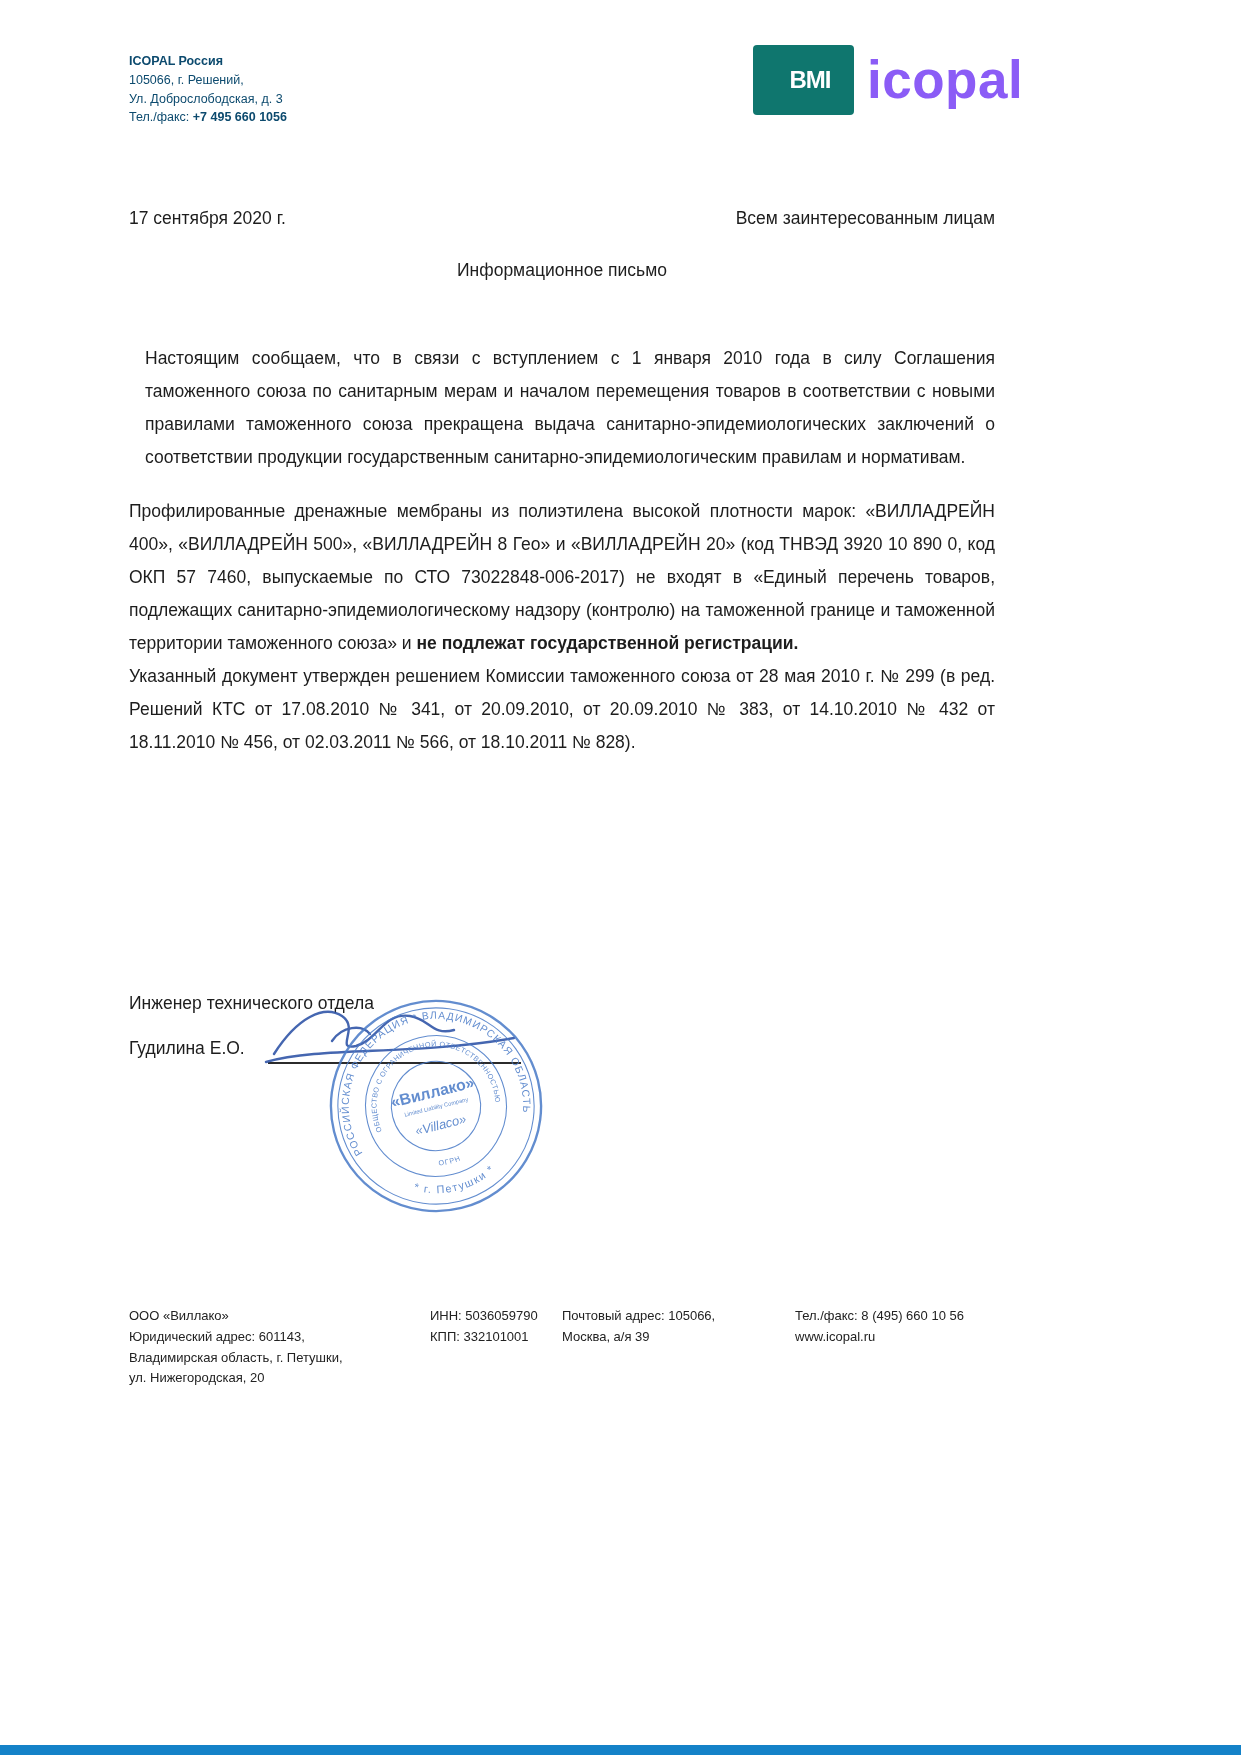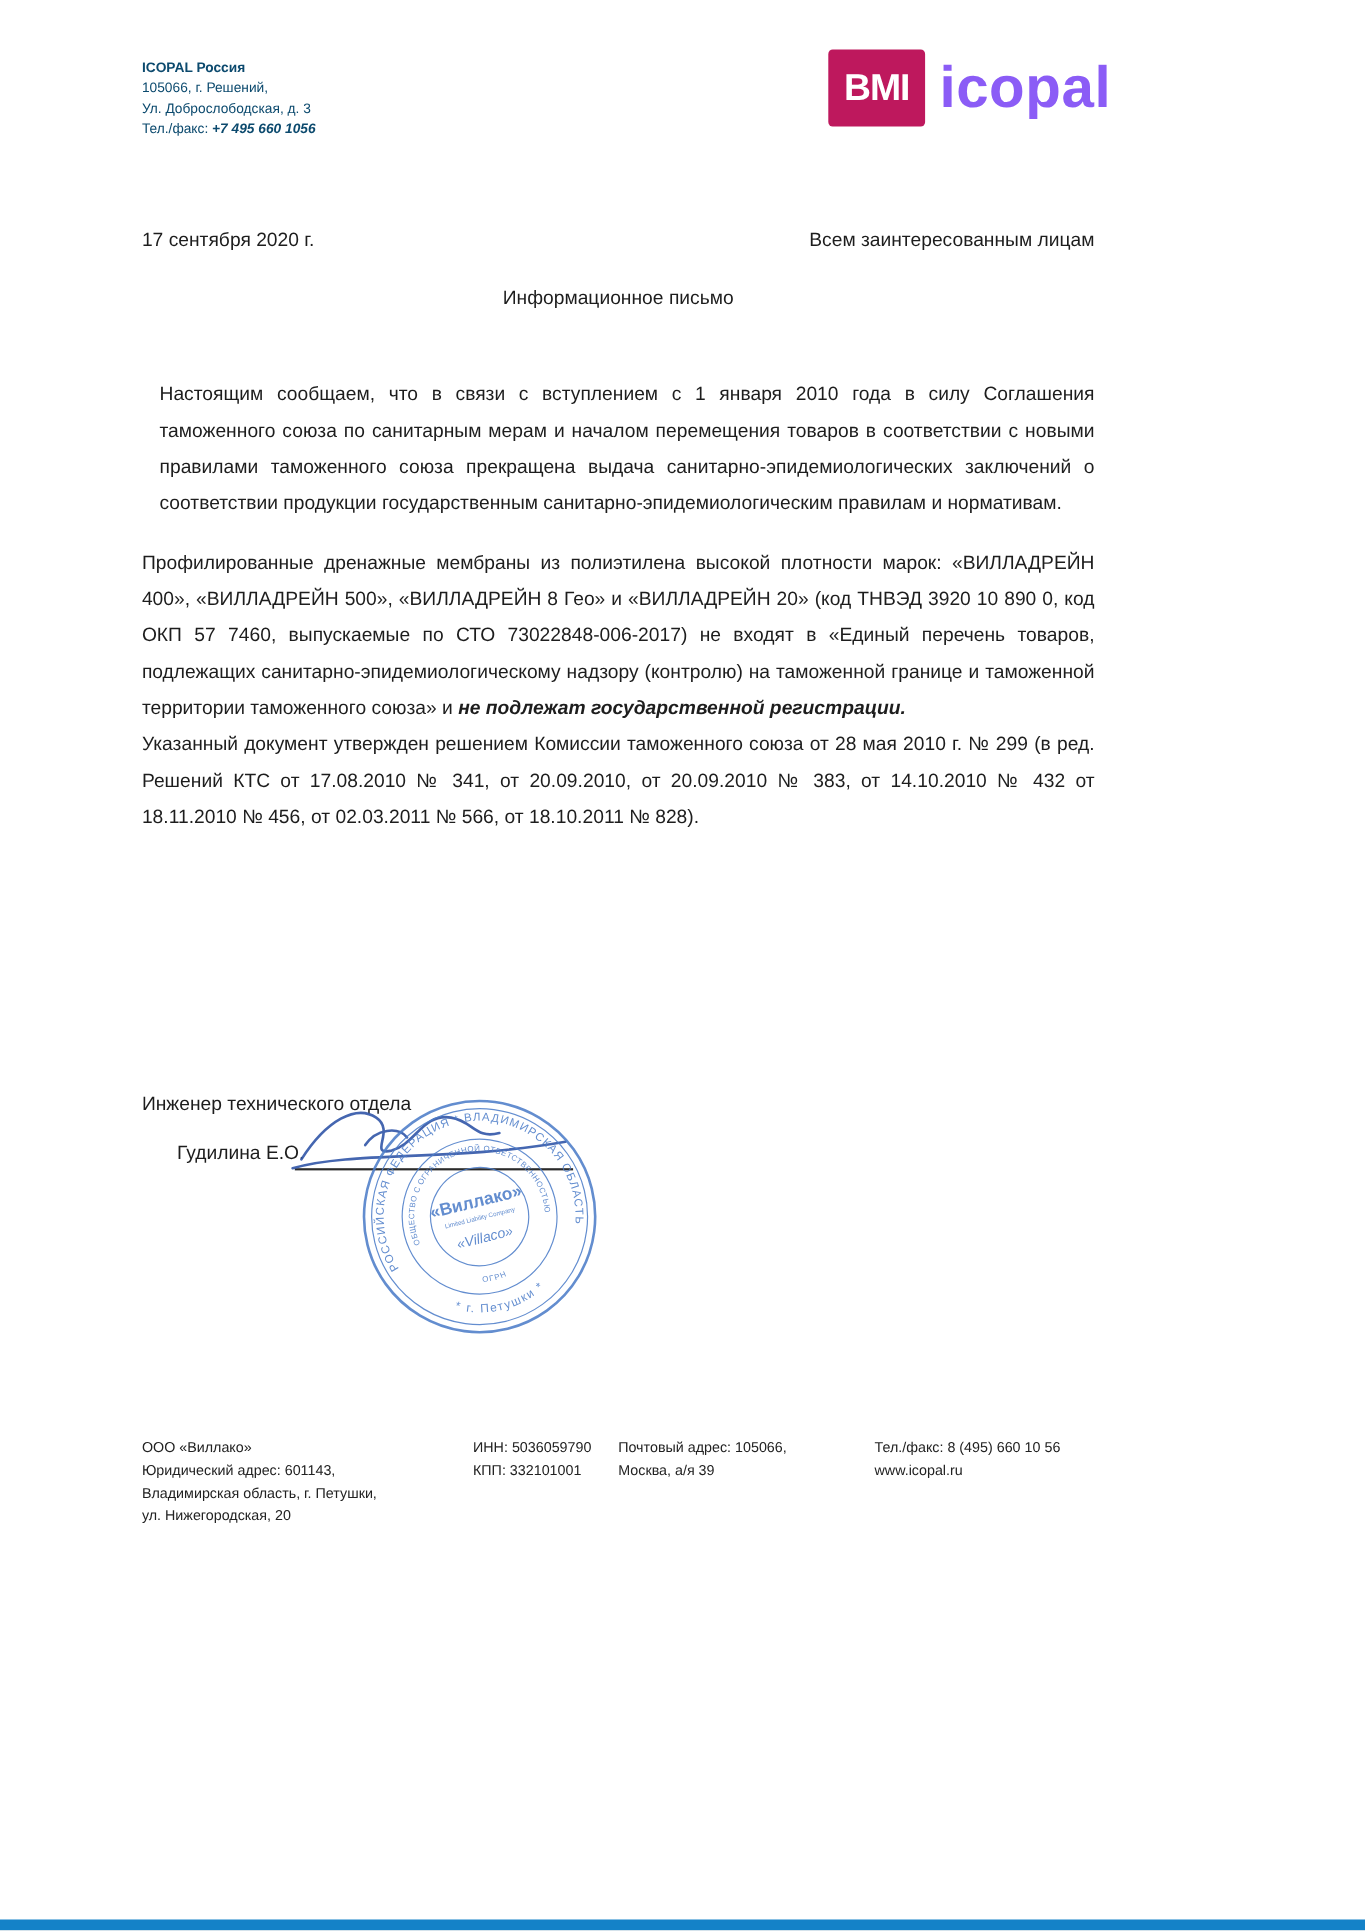--- a/index.html
+++ b/index.html
@@ -5,38 +5,38 @@
   html, body { margin:0; padding:0; background:#e8e8e8; }
   .page {
     position:relative;
     width:1241px; height:1755px;
     margin:0 auto;
     background:#ffffff;
     font-family:"Liberation Sans", sans-serif;
     color:#1d1d1d;
     overflow:hidden;
   }
-  .bold { font-weight:bold;font-style:italic; }
+  .bold { font-weight:bold; }
 
   
   .sender {
     position:absolute; left:129px; top:52px;
     font-size:12.5px; line-height:1.5; color:#0c4a6e;
   }
   .sender-name { font-weight:bold; }
 
   
   .logo {
     position:absolute; left:753px; top:45px;
     display:flex; align-items:center; gap:13px;
   }
   .logo-box {
-    width:88px; height:70px; background:#be185d; border-radius:4px;
+    width:88px; height:70px; background:#0f766e; border-radius:4px;
     display:flex; align-items:center; justify-content:center;
-    color:#ffffff; font-weight:bold; font-size:34px; letter-spacing:-1px;
+    color:#ffffff; font-weight:bold; font-size:24px; letter-spacing:-1px;padding-left:13px;
   }
   .logo-word {
     color:#8b5cf6; font-weight:bold; font-size:53px; letter-spacing:0.5px;
     line-height:70px;
   }
 
   
   .dateline {
     position:absolute; left:129px; top:187px; width:866px;
     display:flex; justify-content:space-between;
@@ -51,21 +51,21 @@
 
   .body-text {
     position:absolute; left:129px; top:342px; width:866px;
     font-size:17.5px; line-height:33px; text-align:justify;
   }
   .body-text p { margin:0; }
   .body-text p.gap-after { margin-bottom:21px;margin-left:16px; }
 
   
   .sig-position { position:absolute; left:129px; top:993px; font-size:17.5px; }
-  .sig-name     { position:absolute; left:129px; top:1038px; font-size:17.5px;margin-left:32px; }
+  .sig-name     { position:absolute; left:129px; top:1038px; font-size:17.5px; }
   .sig-line {
     position:absolute; left:268px; top:1036px; width:253px; height:26px;
     border-bottom:2px solid #2b2b2b;
   }
 
   .signature-svg { position:absolute; left:262px; top:996px; }
 
   .stamp-svg {
     position:absolute; left:322px; top:992px;
     transform:rotate(-14deg);

